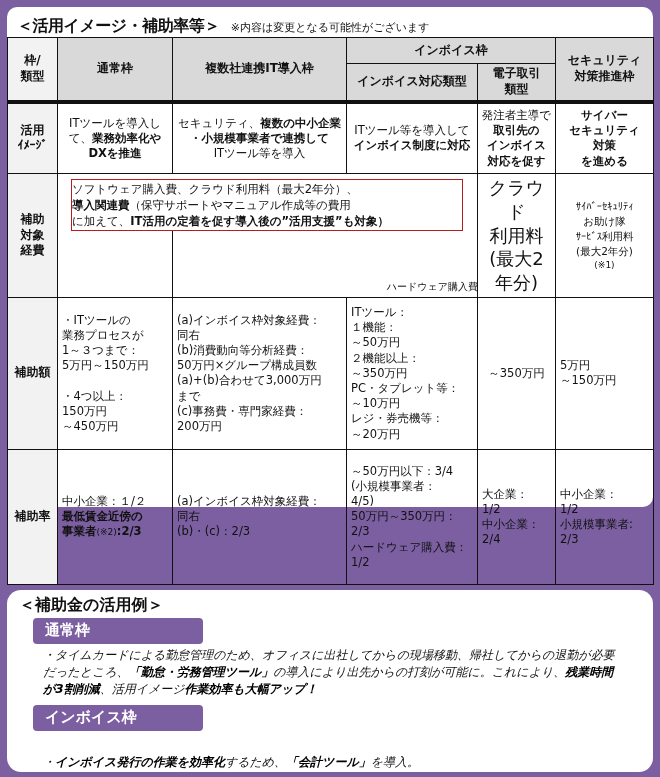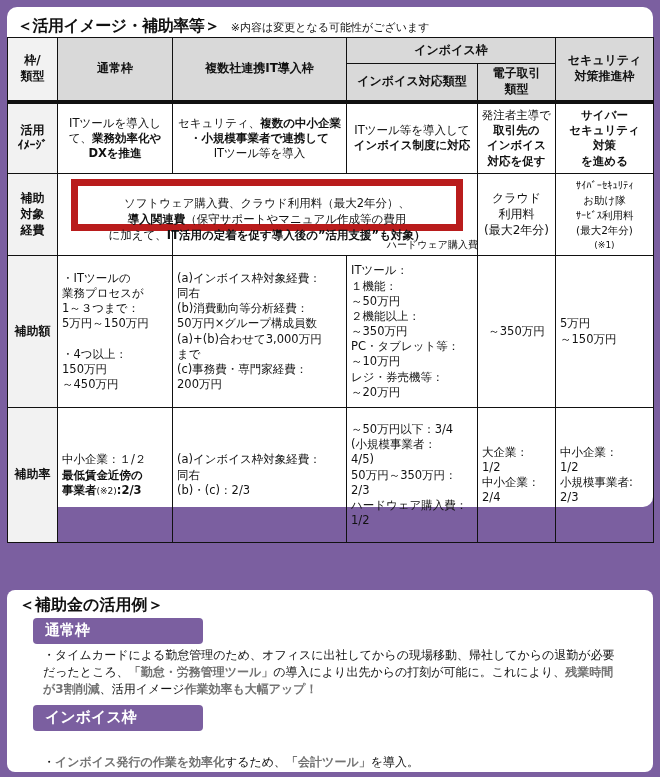--- a/index.html
+++ b/index.html
@@ -25,41 +25,41 @@
   table.grid td.rowhead { background: #f2f2f2; font-weight: bold; text-align: center; font-size: 12px; }
   tr.thick-top td { border-top: 4px solid #111; }
   table.grid tr:first-child th { border-top: 1px solid #111; }
   td.center { text-align: center; }
   td.left { text-align: left; }
   .b { font-weight: bold; }
   .pre { white-space: pre-line; }
   .cost-cell { position: relative; padding: 0 !important; }
   .cost-box {
     position: absolute; left: 13px; top: 5px; width: 392px; height: 52px;
-    border: 7px solid #b91c1c; background: #fff; text-align: center; font-size: 11.5px; line-height: 1.38;
-    padding-top: 10px; z-index: 2;
+    border: 1px solid #b91c1c; background: #fff; font-size: 11.5px; line-height: 1.38;
+    padding-top: 2px; z-index: 2;
   }
   .hw-label { position: absolute; left: 172px; width: 305px; bottom: 4px; text-align: right; font-size: 10px; }
   .cost-vline { position: absolute; left: 114px; top: 57px; bottom: 0; border-left: 1px solid #111; }
 
   .footnotes { position: absolute; left: 3px; top: 535px; font-size: 11px; line-height: 1.35; width: 640px; }
   .footnotes .fn { white-space: nowrap; }
   .footnotes .fn-indent { padding-left: 43px; }
 
   .panel-bottom {
     position: absolute; left: 7px; top: 590px; width: 646px; height: 182px;
-    background: #fff; border-radius: 8px;
+    background: #fff; border-radius: 14px;
   }
   .ex-title { position: absolute; left: 12px; top: 5px; font-size: 16px; font-weight: bold; }
   .ex-label {
     position: absolute; left: 26px; width: 170px; height: 26px; background: #7b5fa0;
     border-radius: 4px; color: #fff; font-weight: bold; font-size: 15px; padding: 3px 0 0 12px;
   }
-  .ex-text { position: absolute; left: 36px; width: 600px; font-size: 12px; line-height: 1.42; }
-  .hl { color: #737373; font-weight: bold; }
+  .ex-text { position: absolute; left: 36px; width: 600px; font-size: 12px; line-height: 1.42; font-style: italic; }
+  .hl { color: #000000; font-weight: bold; }
 </style>
 </head>
 <body>
 
 <div class="panel-top">
   <div class="title-row">
     <span class="title-main">＜活用イメージ・補助率等＞</span>
     <span class="title-note">※内容は変更となる可能性がございます</span>
   </div>
 
@@ -115,21 +115,21 @@
 経費</td>
       <td colspan="3" class="cost-cell">
         <div class="cost-box">
           <div>ソフトウェア購入費、クラウド利用料（最大2年分）、</div>
           <div><span class="b">導入関連費</span><span>（保守サポートやマニュアル作成等の費用</span></div>
           <div><span>に加えて、</span><span class="b">IT活用の定着を促す導入後の”活用支援”も対象）</span></div>
         </div>
         <div class="cost-vline"></div>
         <div class="hw-label" style="left:115px;width:305px">ハードウェア購入費</div>
       </td>
-      <td class="center pre" style="font-size:12px">クラウド
+      <td class="center pre" style="font-size:18px">クラウド
 利用料
 (最大2年分)</td>
       <td class="center" style="font-size:10.5px;line-height:1.45">
         <div class="pre">ｻｲﾊﾞｰｾｷｭﾘﾃｨ
 お助け隊
 ｻｰﾋﾞｽ利用料
 (最大2年分)</div>
         <div style="font-size:9px">(※1)</div>
       </td>
     </tr>

